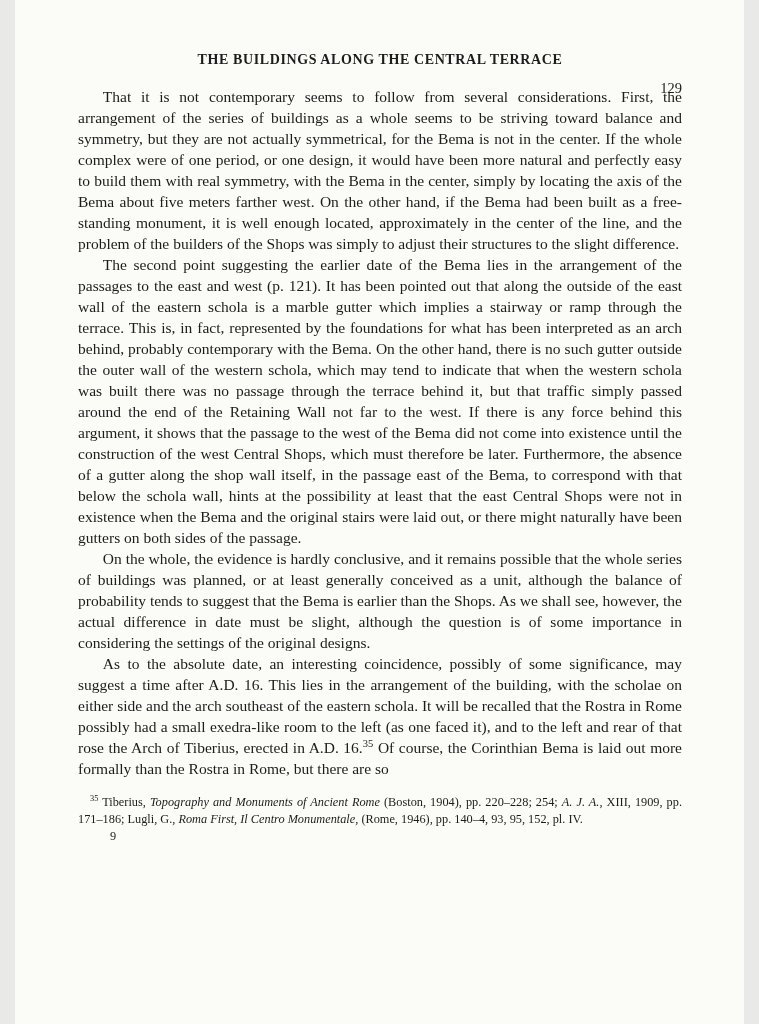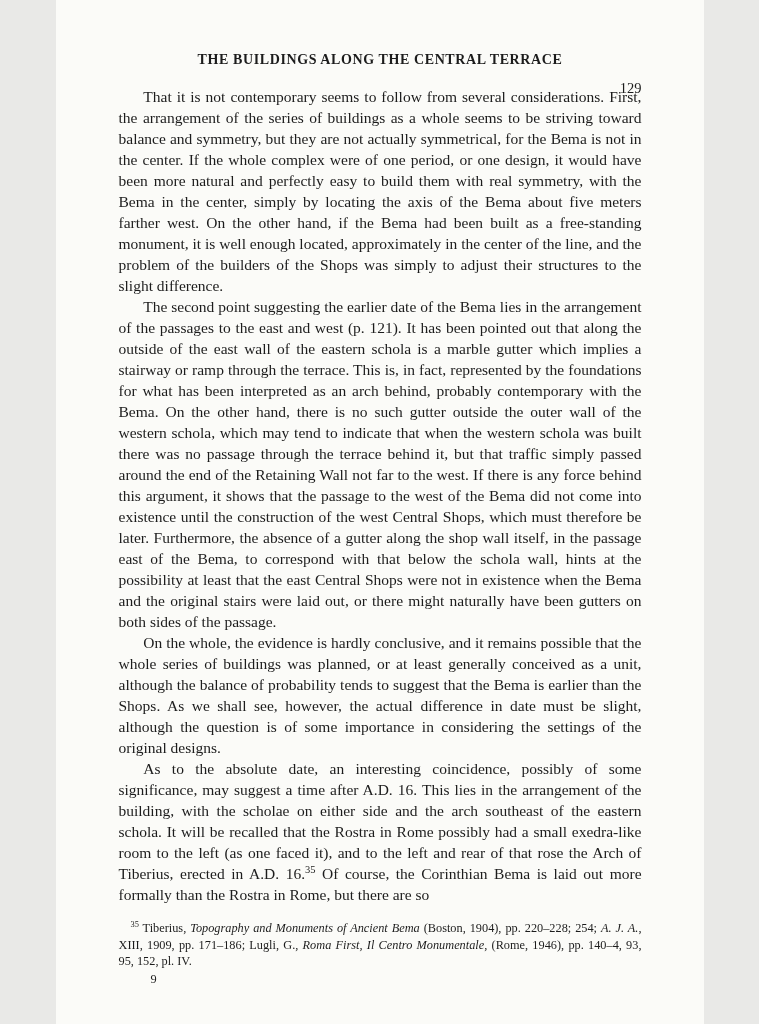--- a/index.html
+++ b/index.html
@@ -2,21 +2,21 @@
 <html><head>
 <meta charset="utf-8">
 <style>
   html, body {
     margin: 0;
     padding: 0;
     background: #e9e9e7;
   }
   .page {
     position: relative;
-    width: 648px;
+    width: 729px;
     height: 1024px;
     margin: 0 auto;
     background: #fbfbf8;
     box-sizing: border-box;
     padding: 52px 62px 0 63px;
     font-family: "Liberation Serif", "DejaVu Serif", serif;
     color: #1c1c1c;
     overflow: hidden;
   }
   .running-header {
@@ -86,17 +86,17 @@
     <span class="page-number">129</span>
   </div>
 
   <div class="body-text">
     <p class="para">That it is not contemporary seems to follow from several considerations. First, the arrangement of the series of buildings as a whole seems to be striving toward balance and symmetry, but they are not actually symmetrical, for the Bema is not in the center. If the whole complex were of one period, or one design, it would have been more natural and perfectly easy to build them with real symmetry, with the Bema in the center, simply by locating the axis of the Bema about five meters farther west. On the other hand, if the Bema had been built as a free-standing monument, it is well enough located, approximately in the center of the line, and the problem of the builders of the Shops was simply to adjust their structures to the slight difference.</p>
     <p class="para">The second point suggesting the earlier date of the Bema lies in the arrangement of the passages to the east and west (p. 121). It has been pointed out that along the outside of the east wall of the eastern schola is a marble gutter which implies a stairway or ramp through the terrace. This is, in fact, represented by the foundations for what has been interpreted as an arch behind, probably contemporary with the Bema. On the other hand, there is no such gutter outside the outer wall of the western schola, which may tend to indicate that when the western schola was built there was no passage through the terrace behind it, but that traffic simply passed around the end of the Retaining Wall not far to the west. If there is any force behind this argument, it shows that the passage to the west of the Bema did not come into existence until the construction of the west Central Shops, which must therefore be later. Furthermore, the absence of a gutter along the shop wall itself, in the passage east of the Bema, to correspond with that below the schola wall, hints at the possibility at least that the east Central Shops were not in existence when the Bema and the original stairs were laid out, or there might naturally have been gutters on both sides of the passage.</p>
     <p class="para">On the whole, the evidence is hardly conclusive, and it remains possible that the whole series of buildings was planned, or at least generally conceived as a unit, although the balance of probability tends to suggest that the Bema is earlier than the Shops. As we shall see, however, the actual difference in date must be slight, although the question is of some importance in considering the settings of the original designs.</p>
     <p class="para"><span>As to the absolute date, an interesting coincidence, possibly of some significance, may suggest a time after A.D. 16. This lies in the arrangement of the building, with the scholae on either side and the arch southeast of the eastern schola. It will be recalled that the Rostra in Rome possibly had a small exedra-like room to the left (as one faced it), and to the left and rear of that rose the Arch of Tiberius, erected in A.D. 16.</span><sup>35</sup><span> Of course, the Corinthian Bema is laid out more formally than the Rostra in Rome, but there are so</span></p>
   </div>
 
-  <div class="footnote"><span class="fn-first-indent"></span><sup>35</sup><span> Tiberius, </span><i>Topography and Monuments of Ancient Bema</i><span> (Boston, 1904), pp. 220–228; 254; </span><i>A. J. A.</i><span>, XIII, 1909, pp. 171–186; Lugli, G., </span><i>Roma First, Il Centro Monumentale</i><span>, (Rome, 1946), pp. 140–4, 93, 95, 152, pl. IV.</span></div>
+  <div class="footnote"><span class="fn-first-indent"></span><sup>35</sup><span> Tiberius, </span><i>Topography and Monuments of Ancient Rome</i><span> (Boston, 1904), pp. 220–228; 254; </span><i>A. J. A.</i><span>, XIII, 1909, pp. 171–186; Lugli, G., </span><i>Roma First, Il Centro Monumentale</i><span>, (Rome, 1946), pp. 140–4, 93, 95, 152, pl. IV.</span></div>
 
   <div class="signature-mark">9</div>
 
 </div>
 
 </body></html>

